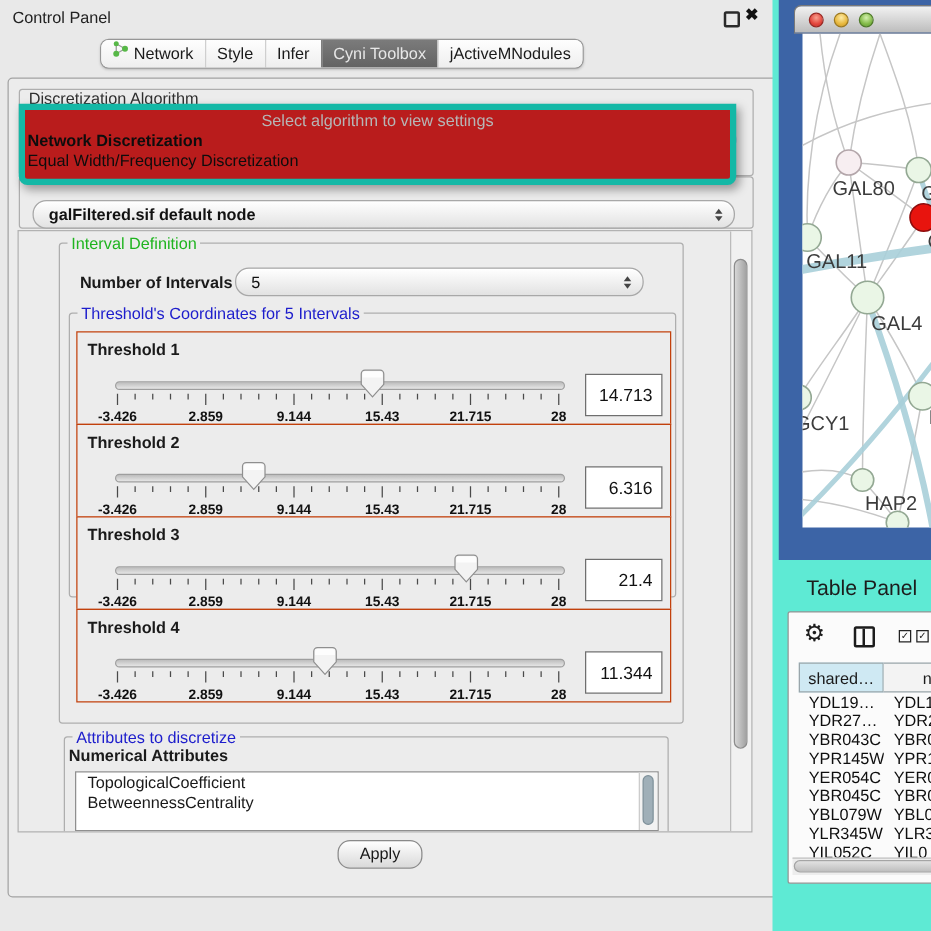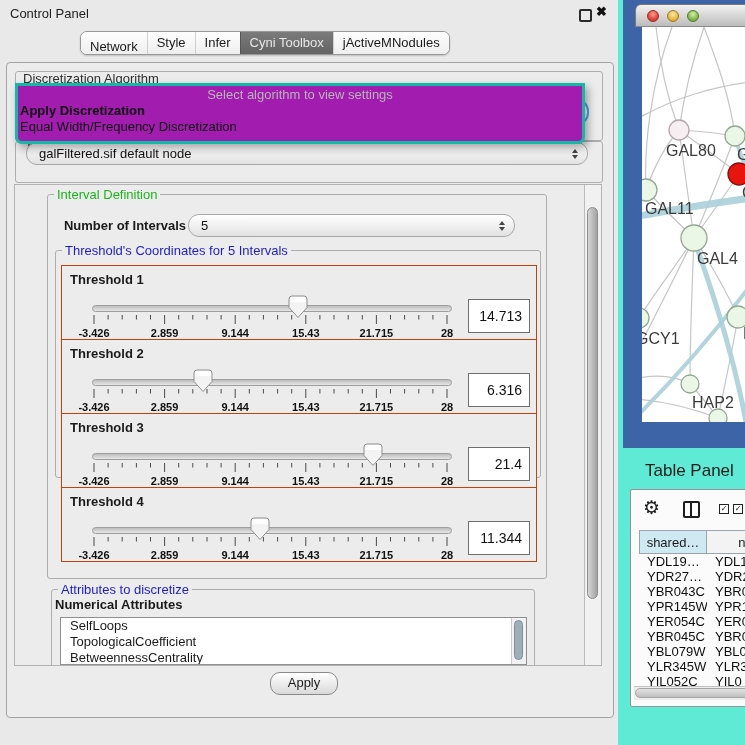--- a/index.html
+++ b/index.html
@@ -4,35 +4,35 @@
 <style>
   html,body{margin:0;padding:0;}
   #root{position:relative;width:745px;height:745px;overflow:hidden;background:#e9e9e9;
         font-family:"Liberation Sans",sans-serif;font-size:13px;color:#1a1a1a;}
   
   .title-text{position:absolute;left:10px;top:6px;font-size:13px;color:#222;}
   .float-btn{position:absolute;left:579px;top:9px;width:9px;height:9px;border:2px solid #2a2a2a;border-radius:2px;background:transparent;}
   .close-btn{position:absolute;left:596px;top:4px;font-size:13px;font-weight:bold;color:#111;}
   .tabbar{position:absolute;display:flex;height:22px;border:1px solid #979797;border-radius:7px;overflow:hidden;
           background:#fdfdfd;box-shadow:0 1px 2px rgba(0,0,0,.18);}
-  .tab{padding:0 9px;line-height:21px;display:flex;align-items:center;gap:4px;border-left:1px solid #cfcfcf;white-space:nowrap;background:linear-gradient(#fefefe,#eeeeee);flex-direction:column;}
+  .tab{padding:0 9px;line-height:21px;display:flex;gap:4px;border-left:1px solid #cfcfcf;white-space:nowrap;background:linear-gradient(#fefefe,#eeeeee);}
   .tab:first-child{border-left:none;}
   .tab.sel{background:linear-gradient(#7b7b7b,#636363);color:#e7e7e7;border-left-color:#565656;}
   #top-tabs{left:80px;top:31px;}
   #bottom-tabs{left:150px;top:705px;}
   .main-panel{position:absolute;left:6px;top:62px;width:606px;height:654px;background:#ececec;
-              border:1px solid #a3a3a3;border-radius:4px;}
+              border:1px solid #a3a3a3;border-radius:4px;padding-left:12px;}
   .groupbox{position:absolute;border:1px solid #aeaeae;border-radius:3px;box-sizing:border-box;}
   .gtitle{position:absolute;top:-8px;left:6px;background:#ececec;padding:0 3px;font-size:13px;line-height:15px;white-space:nowrap;}
   .green-t{color:var(--group-title-green);}
   .blue-t{color:var(--group-title-blue);}
   .alg-label{position:absolute;left:16px;top:8px;z-index:1;color:#2f2f2f;}
   .alg-combo{position:absolute;left:18px;top:36px;width:560px;height:22px;border:2px solid #5f9ddd;border-radius:12px;
              background:linear-gradient(#ffffff,#e8f0fa);z-index:1;}
-  .popup{position:absolute;left:8px;top:20px;width:564px;height:55px;background:#a21caf;border:3px solid #14b8a6;
+  .popup{position:absolute;left:8px;top:20px;width:564px;height:55px;background:#b91c1c;border:5px solid #14b8a6;
          border-radius:0 0 7px 7px;box-shadow:3px 4px 8px rgba(0,0,0,.35);z-index:5;}
   .popup .p-ph{height:17px;line-height:18px;text-align:center;color:#b6b6b6;}
   .popup .p-it{height:16px;line-height:16px;padding-left:2px;color:#0d0d0d;}
   .popup .p-it.b{font-weight:bold;}
   .combo{position:absolute;border:1px solid #a8a8a8;border-radius:11px;background:linear-gradient(#ffffff,#e2e2e2);
          box-shadow:inset 0 1px 0 #fff;box-sizing:border-box;}
   .combo .cval{position:absolute;left:12px;top:0;line-height:21px;font-size:13px;color:#111;}
   .stepper{position:absolute;right:9px;top:50%;transform:translateY(-50%);display:flex;flex-direction:column;gap:2px;}
   .tri-up{width:0;height:0;border-left:3.5px solid transparent;border-right:3.5px solid transparent;border-bottom:4px solid #444;}
   .tri-dn{width:0;height:0;border-left:3.5px solid transparent;border-right:3.5px solid transparent;border-top:4px solid #444;}
@@ -118,27 +118,27 @@
     </div>
 
   <div class="main-panel">
 
     <div class="groupbox" style="left:8px;top:8px;width:588px;height:70px;"></div>
     <div class="alg-label">Discretization Algorithm</div>
     <div class="alg-combo"></div>
 
     <div class="popup">
       <div class="p-ph">Select algorithm to view settings</div>
-      <div class="p-it b">Apply Discretization</div>
+      <div class="p-it b">Network Discretization</div>
       <div class="p-it">Equal Width/Frequency Discretization</div>
     </div>
 
     <div class="groupbox" style="left:8px;top:78px;width:588px;height:42px;">
       <div class="gtitle">Table Data</div>
-      <div class="combo" style="left:10px;top:0;width:562px;height:23px;">
+      <div class="combo" style="left:10px;top:18px;width:562px;height:23px;font-weight:bold;">
         <span class="cval">galFiltered.sif default node</span>
         <span class="stepper">
             <span class="tri-up"></span>
             <span class="tri-dn"></span>
           </span>
       </div>
     </div>
 
     <div class="scroll-pane">
       <div class="groupbox" style="left:32px;top:9px;width:500px;height:385px;">
@@ -328,21 +328,20 @@
               </div>
             </div>
         </div>
       </div>
 
       <div class="groupbox" style="left:36px;top:404px;width:484px;height:90px;">
         <div class="gtitle blue-t">Attributes to discretize</div>
         <div class="attr-head">Numerical Attributes</div>
         <div class="attr-list" id="attr-list">
 
-        <div class="li">SelfLoops</div>
             <div class="li">TopologicalCoefficient</div>
             <div class="li">BetweennessCentrality</div>
             <div class="lsb">
               <div class="lth"></div>
             </div>
           </div>
       </div>
 
       <div class="vsb">
           <div class="vthumb"></div>

